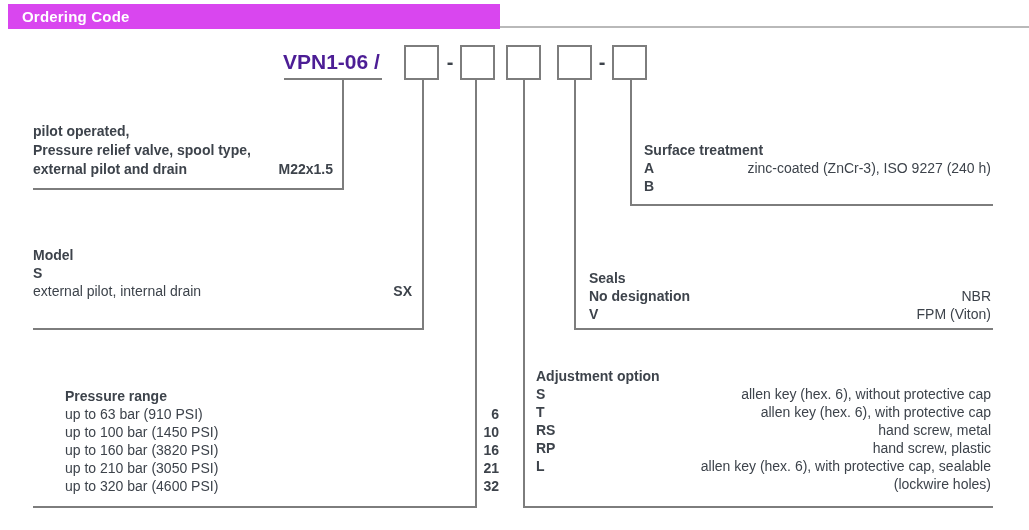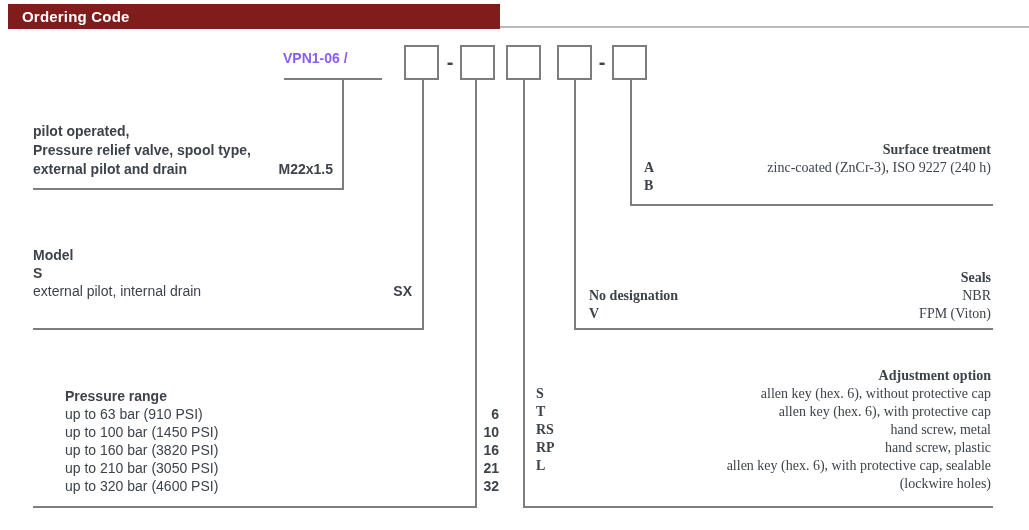--- a/index.html
+++ b/index.html
@@ -5,34 +5,34 @@
   * { margin:0; padding:0; box-sizing:border-box; }
   body { background:#ffffff; }
   .page {
     position:relative; width:1029px; height:530px; background:#ffffff;
     font-family:"Liberation Sans", sans-serif; color:#3d434b; font-size:14px;
     overflow:hidden;
   }
   
   .header-bar {
     position:absolute; left:8px; top:4px; width:492px; height:25px;
-    background:#7f1d1d;
+    background:#d946ef;
   }
   .header-bar .title {
     color:#ffffff; font-weight:bold; font-size:15px; line-height:25px;
     padding-left:14px; letter-spacing:.2px;
   }
   .header-shadow {
     position:absolute; left:500px; top:26px; width:529px; height:2px;
     background:#b9b9b9;
   }
   
   .model-prefix {
     position:absolute; left:283px; top:50px;
-    font-size:14px; font-weight:bold; color:#8b5cf6; white-space:nowrap;text-align:center;
+    font-size:21px; font-weight:bold; color:#4c1d95; white-space:nowrap;text-align:center;
   }
   .model-underline {
     position:absolute; left:284px; top:78px; width:98px; height:2px; background:#7d7d7d;
   }
   .cbox {
     position:absolute; top:45px; width:35px; height:35px;
     border:2px solid #7d7d7d; background:#ffffff;
   }
   .cbox.b1 { left:404px; } .cbox.b2 { left:460px; } .cbox.b3 { left:506px; }
   .cbox.b4 { left:557px; } .cbox.b5 { left:612px; }
@@ -58,21 +58,21 @@
   .h-adjust   { left:523px; top:506px; width:470px; }
   
   .section { position:absolute; line-height:18px; }
   .section .sec-title { font-weight:bold; }
   .row { display:flex; justify-content:space-between; }
   .row .code { font-weight:bold; white-space:nowrap; }
   .row .lbl { white-space:nowrap; }
   .sec-desc  { left:33px; top:122px; width:300px; font-weight:bold; line-height:19px; }
   .sec-model { left:33px; top:246px; width:379px; }
   .sec-pressure { left:33px; top:387px; width:434px;margin-left:32px; }
-  .right-sec { text-align:right;font-family:Liberation Serif, serif; }
+  .right-sec { text-align:left; }
   .sec-surface { left:644px; top:141px; width:347px; }
   .sec-seals   { left:589px; top:269px; width:402px; }
   .sec-adjust  { left:536px; top:367px; width:455px; }
 </style>
 </head>
 <body>
 
 <div class="page">
 
   <div class="header-bar">

